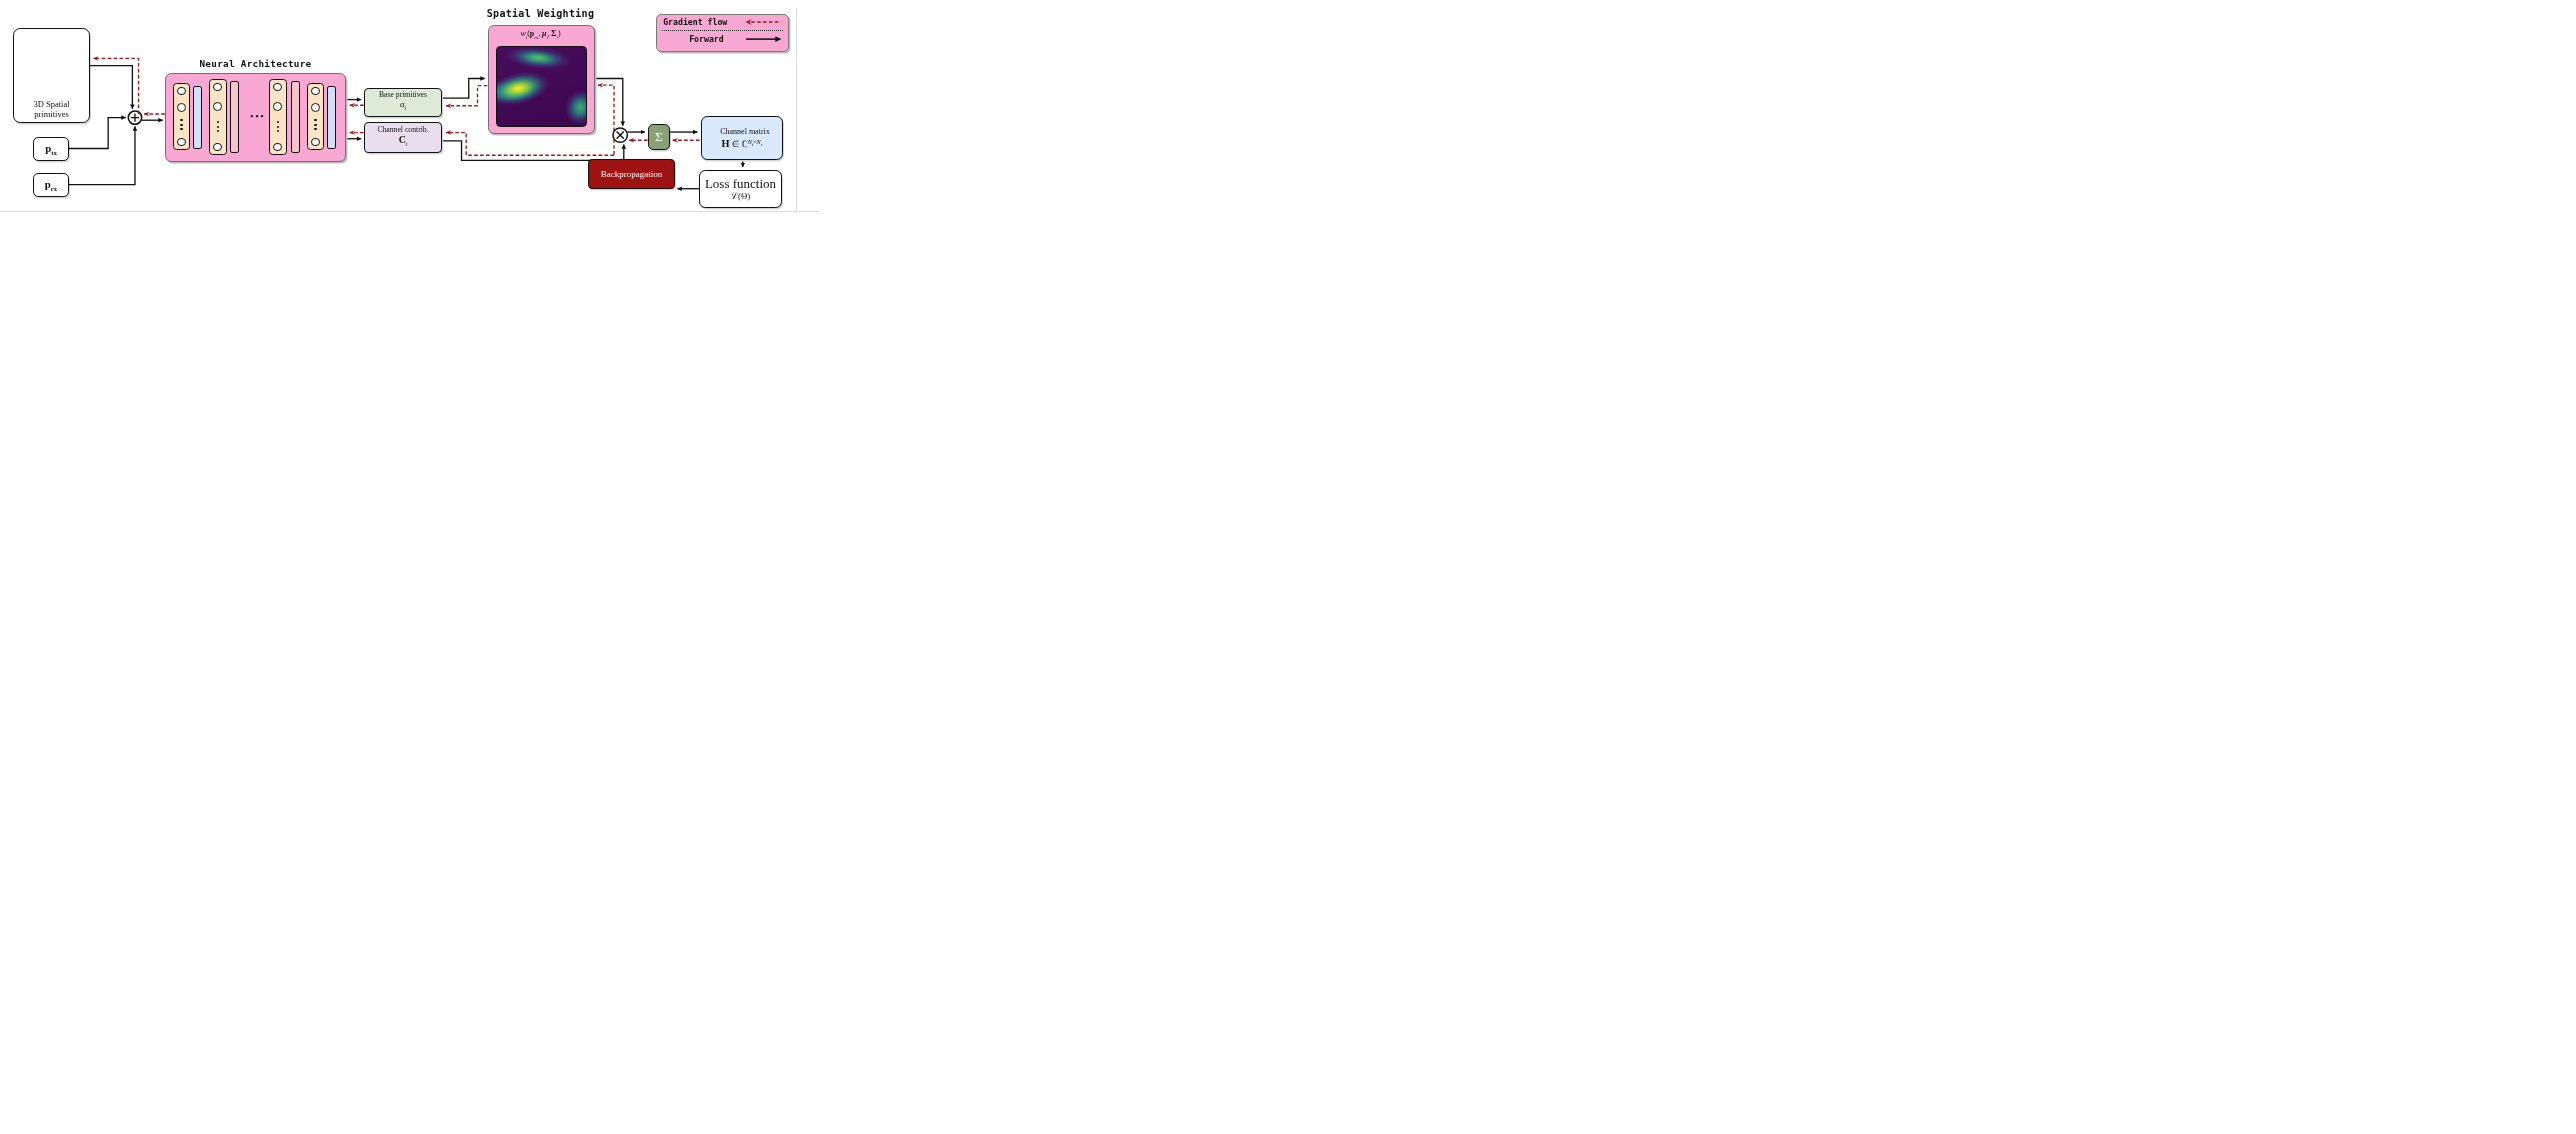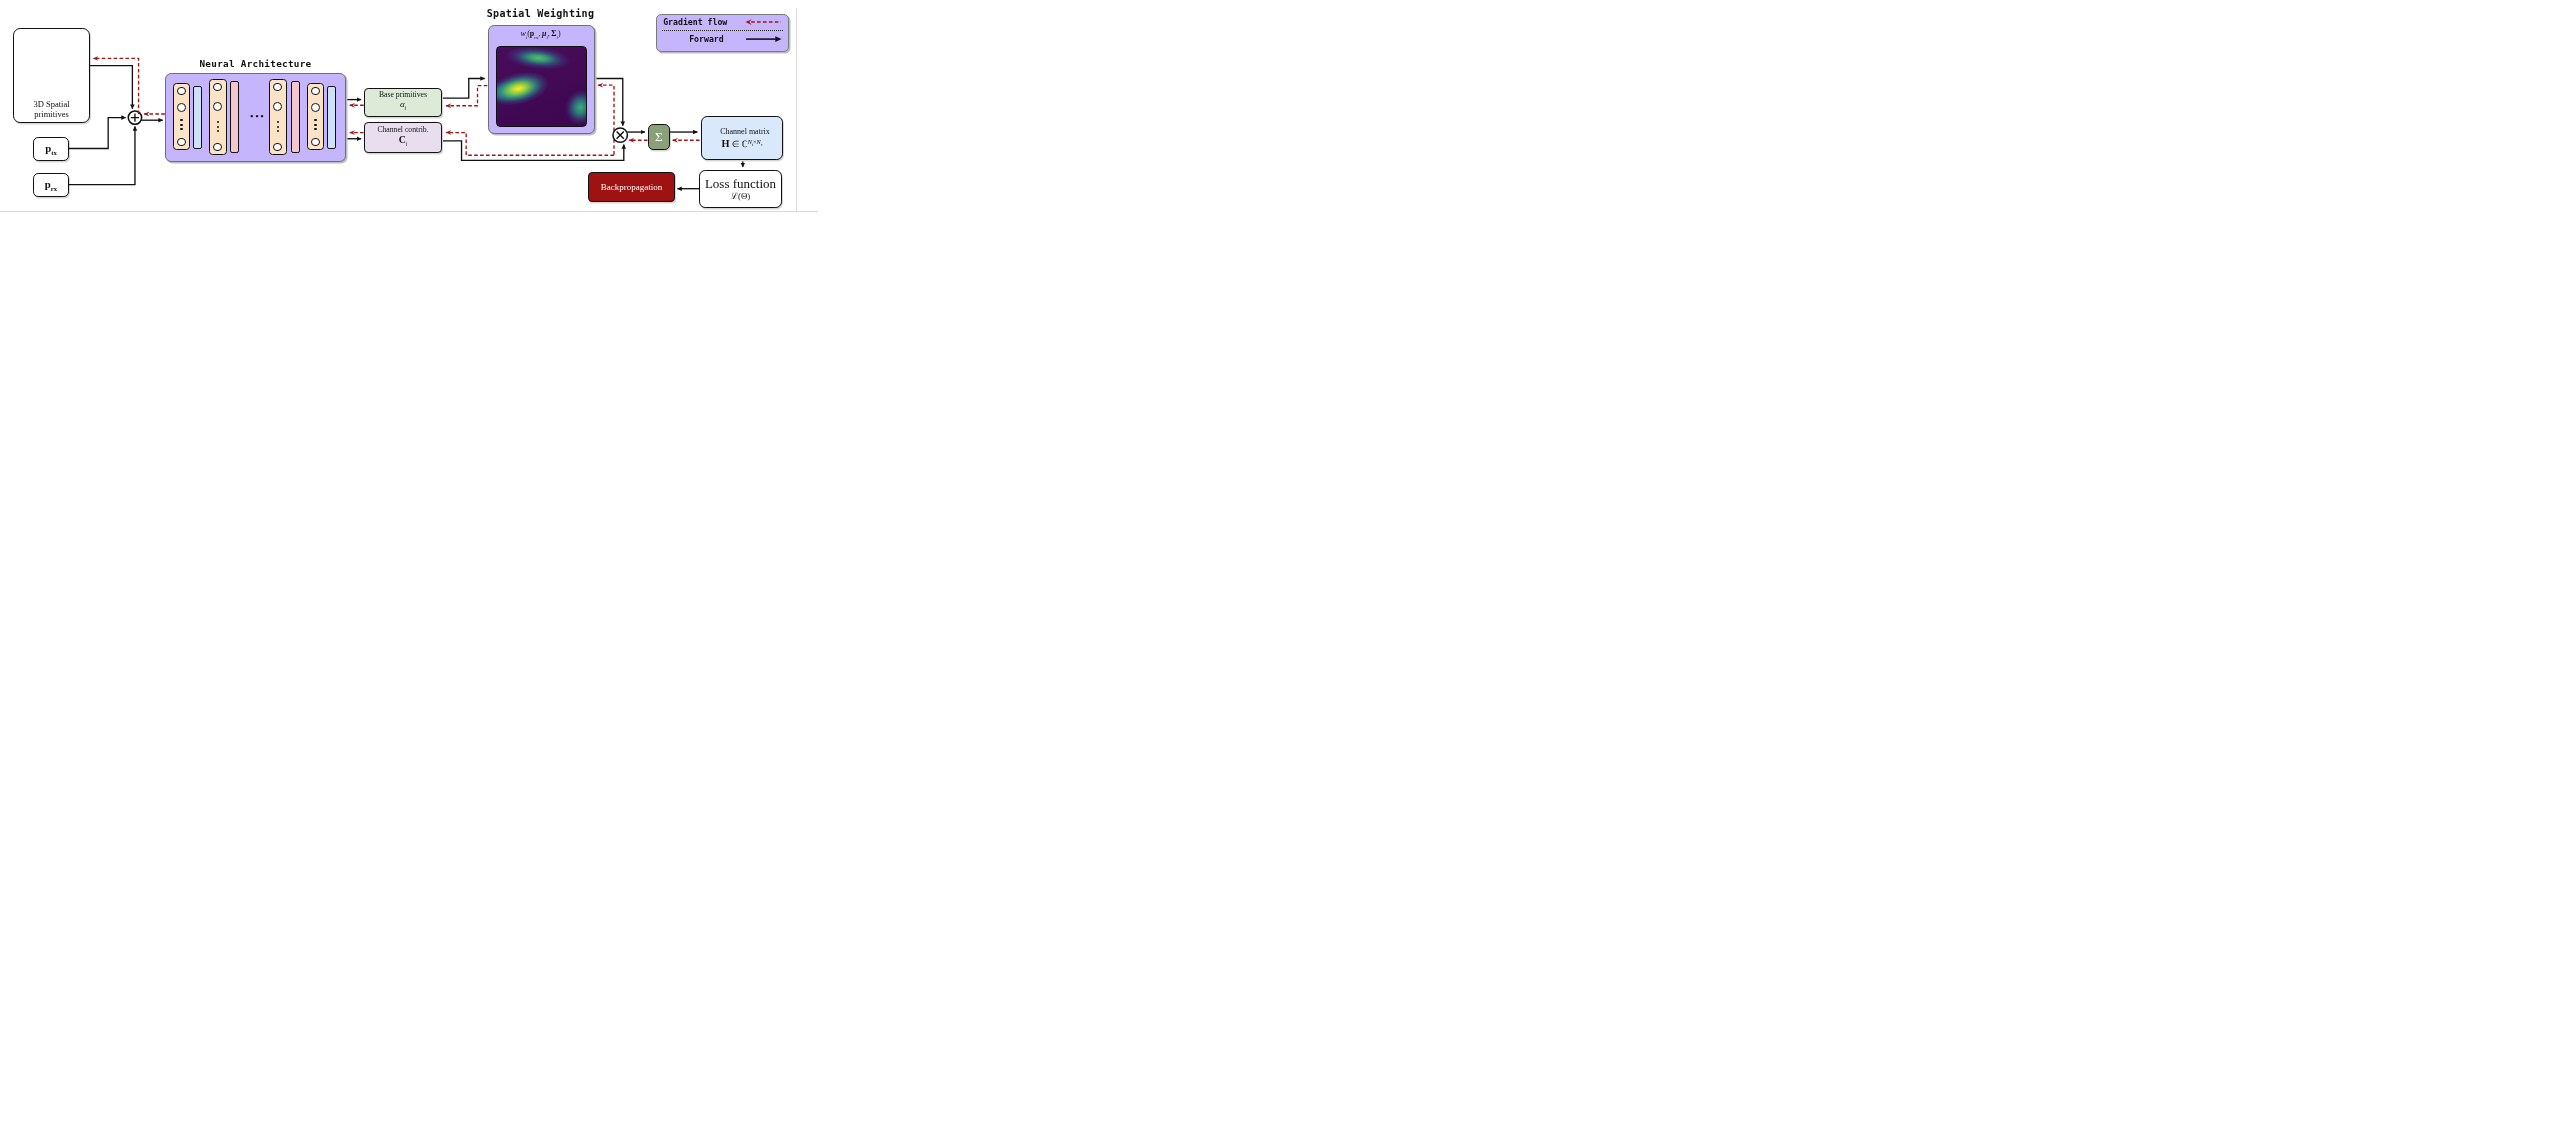--- a/index.html
+++ b/index.html
@@ -4,21 +4,21 @@
 <style>
   html,body{margin:0;padding:0;background:#ffffff;}
   #canvas{position:relative;width:818px;height:227px;background:#ffffff;overflow:hidden;
           font-family:"Liberation Serif", serif;color:#111;}
   .abs{position:absolute;}
   svg{display:block;}
   
   .box{position:absolute;box-sizing:border-box;border:1.5px solid #111;border-radius:5.2px;
        background:#fff;box-shadow:1px 1.5px 0 rgba(0,0,0,0.16);}
   .graybox{position:absolute;box-sizing:border-box;border:1.3px solid #6f6f6f;border-radius:6.2px;
-       background:#c4b5fd;box-shadow:1.5px 1.5px 0 #bdbdbd;}
+       background:#f9a8d4;box-shadow:1.5px 1.5px 0 #bdbdbd;}
   .ctr{display:flex;flex-direction:column;align-items:center;justify-content:center;text-align:center;}
   .mono{font-family:"DejaVu Sans Mono", monospace;font-weight:bold;}
   sub{font-size:0.62em;}
   .it{font-style:italic;}
   
   #gauss-label{left:13px;top:99px;width:77px;font-size:8.5px;line-height:10.3px;}
   
   .inbox{width:36px;height:24px;border-radius:5.2px;font-size:10.8px;font-weight:bold;}
   .inbox sub{font-size:6.7px;font-weight:bold;}
   
@@ -67,21 +67,21 @@
   #hm-form .H{font-weight:bold;font-size:10.3px;}
   .hexp{font-size:6.2px;font-style:italic;vertical-align:3.1px;}
   .hexp sub{font-size:4.6px;font-style:italic;}
   
   #legend{left:656px;top:14px;width:133px;height:38px;border-radius:5.2px;border-width:1.5px;border-color:#7a7a7a;}
   .lg-row{display:flex;align-items:center;justify-content:space-between;height:14px;padding:0 6.2px;}
   .lg-label{font-size:8.2px;}
   #lg-div{border-top:1px dotted #222;margin:1px 5.2px;}
   
   #loss-box .symline{font-size:8.8px;}
-  #backprop{left:588px;top:172px;width:87px;height:30px;background:#9e1212;border-radius:4.1px;border-width:1.3px;}
+  #backprop{left:588px;top:159px;width:87px;height:30px;background:#9e1212;border-radius:4.1px;border-width:1.3px;}
   #backprop span{color:#fff;font-size:9px;}
   
   #hsep{left:0;top:211px;width:818px;height:1px;background:#d9d9d9;}
   #vsep{left:796px;top:8.2px;width:1px;height:204px;background:#dcdcdc;}
 </style>
 </head>
 <body>
 
 <div id="canvas">
 

